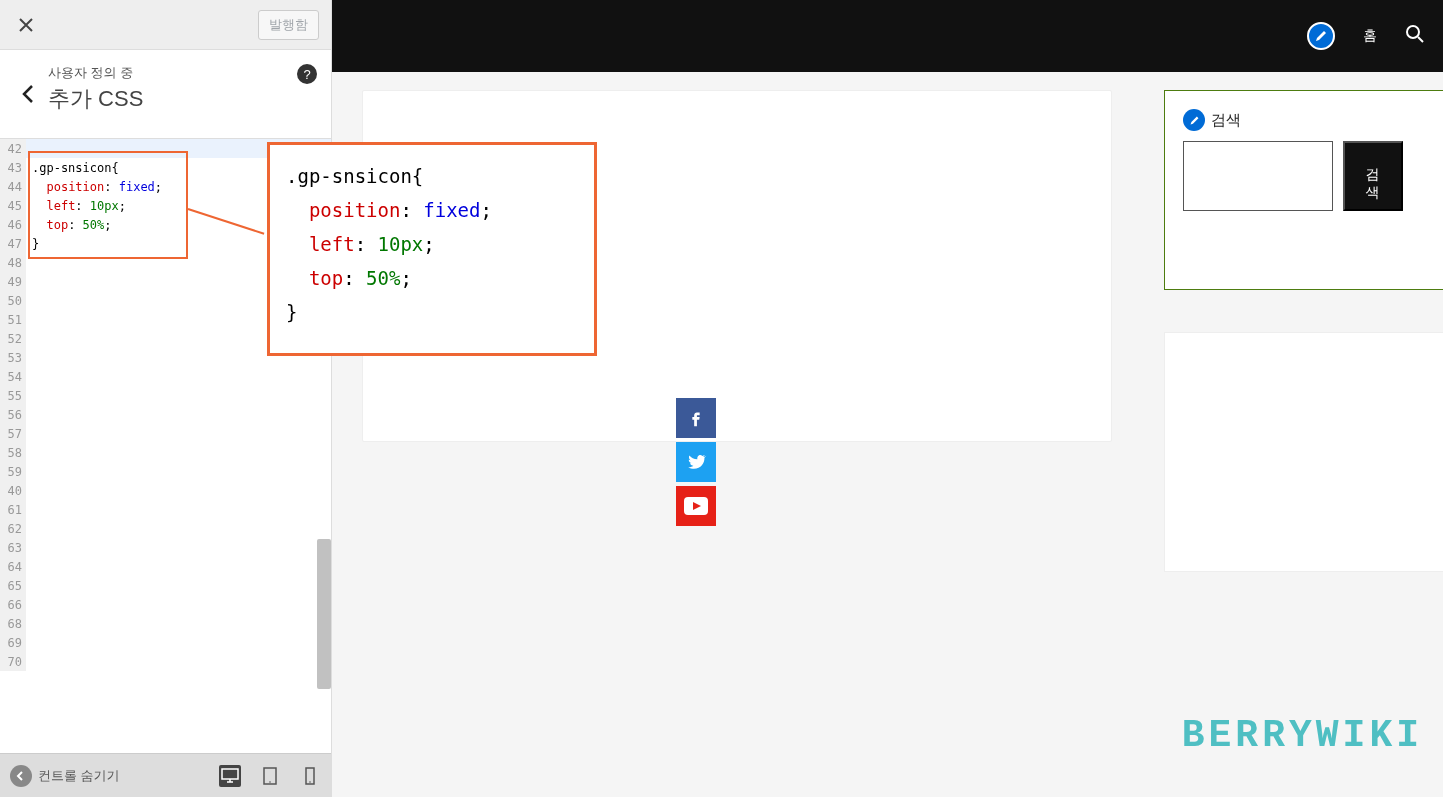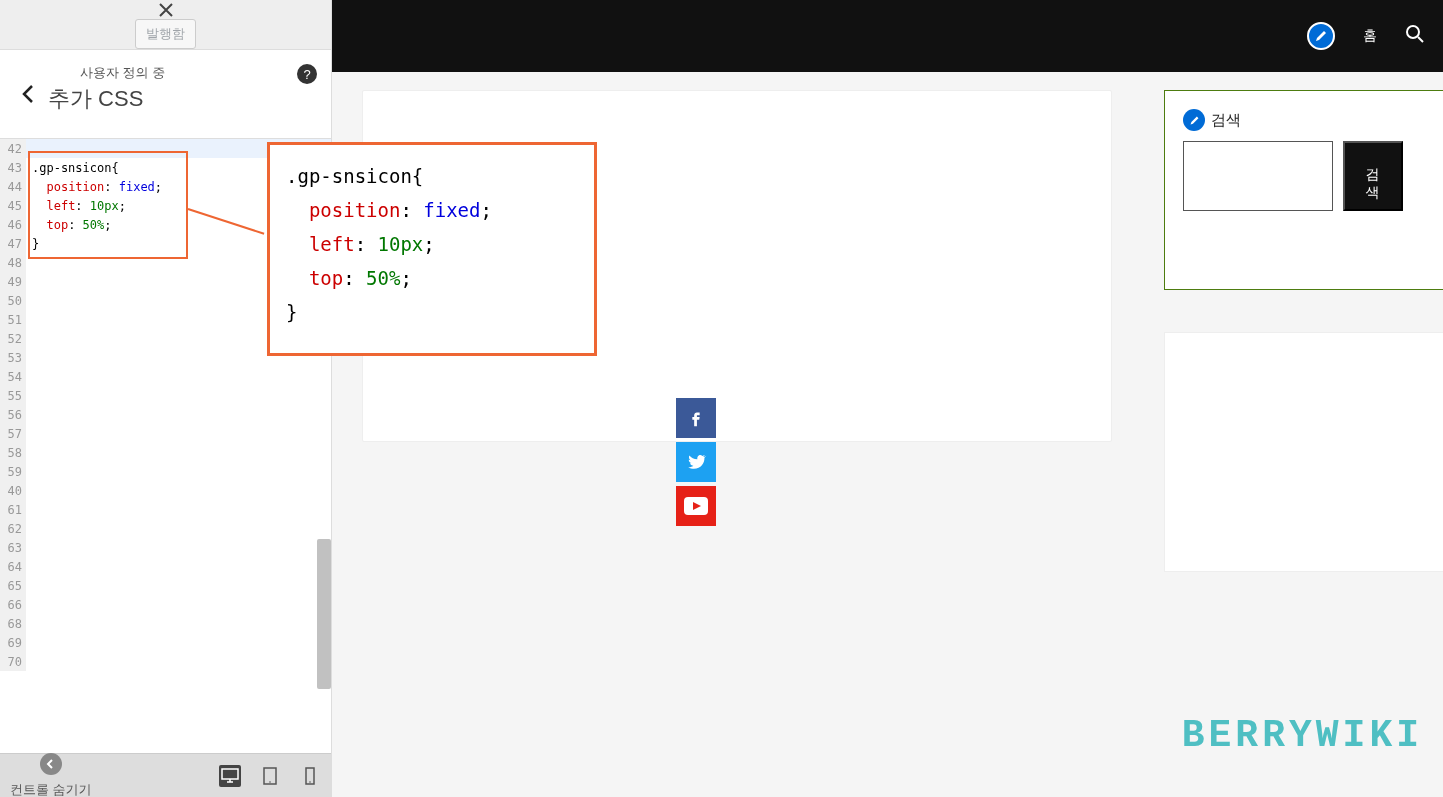--- a/index.html
+++ b/index.html
@@ -1,43 +1,43 @@
 <!DOCTYPE html>
 <html><head>
 <meta charset="utf-8">
 <style>
   * { box-sizing: border-box; margin: 0; padding: 0; }
   body { font-family: -apple-system, "Segoe UI", Helvetica, Arial, sans-serif; background: #fff; width: 1443px; height: 797px; overflow: hidden; position: relative; }
 
   .sidebar { position: absolute; left: 0; top: 0; width: 332px; height: 797px; background: #eee; border-right: 1px solid #ddd; display: flex; flex-direction: column; }
-  .sidebar-top { height: 50px; display: flex; align-items: center; justify-content: space-between; padding: 0 12px; border-bottom: 1px solid #ddd; background: #eee; flex-direction: column; }
+  .sidebar-top { height: 50px; display: flex; align-items: center; justify-content: space-between; padding: 0 12px; border-bottom: 1px solid #ddd; background: #eee; }
   .close-x { width: 28px; height: 28px; display: flex; align-items: center; justify-content: center; color: #444; cursor: pointer; font-size: 20px; }
   .publish-btn { background: #f7f7f7; border: 1px solid #ccc; color: #a0a5aa; padding: 5px 10px; font-size: 13px; border-radius: 3px; }
 
   .sidebar-header { display: flex; align-items: flex-start; padding: 14px 16px; border-bottom: 1px solid #ddd; background: #fff; position: relative; }
   .back-chevron { width: 40px; height: 60px; display: flex; align-items: center; justify-content: center; font-size: 22px; color: #222; cursor: pointer; margin-left: -8px; }
   .header-text { flex: 1; }
-  .header-sub { font-size: 13px; color: #555; margin-left: 32px; }
+  .header-sub { font-size: 13px; color: #555; }
   .header-title { font-size: 22px; font-weight: 300; color: #444; margin-top: 2px; }
   .help-icon { position: absolute; right: 14px; top: 14px; width: 20px; height: 20px; border-radius: 50%; background: #333; color: #fff; font-size: 13px; display: flex; align-items: center; justify-content: center; cursor: pointer; }
 
   .code-editor { flex: 1; background: #fff; overflow-y: auto; font-family: Consolas, monospace; font-size: 12px; position: relative; }
   .code-line { display: flex; height: 19px; line-height: 20px; }
   .line-num { width: 26px; text-align: right; color: #999; padding-right: 4px; background: #f0f0f0; user-select: none; }
   .line-content { flex: 1; padding-left: 6px; white-space: pre; }
   .line-content.active { background: #eaf2fd; }
   .c-sel { color: #000; }
   .c-prop { color: #c00; }
   .c-kw { color: #00d; }
   .c-px { color: #070; }
   .red-box-small { position: absolute; border: 2px solid #e63; pointer-events: none; left: 28px; top: 12px; width: 160px; height: 108px; }
   .editor-scrollbar { position: absolute; right: 0; top: 400px; width: 14px; height: 150px; background: #c1c1c1; border-radius: 2px; }
 
   .sidebar-bottom { height: 44px; background: #ddd; border-top: 1px solid #ccc; display: flex; align-items: center; padding: 0 10px; gap: 10px; }
-  .collapse-btn { display: flex; align-items: center; gap: 6px; color: #555; font-size: 13px; cursor: pointer; flex-direction: column; }
+  .collapse-btn { display: flex; align-items: center; gap: 6px; color: #555; font-size: 13px; cursor: pointer; }
   .collapse-circle { width: 22px; height: 22px; border-radius: 50%; background: #888; color: #fff; display: flex; align-items: center; justify-content: center; font-size: 12px; }
   .device-icons { margin-left: auto; display: flex; gap: 18px; }
   .device-icon { width: 22px; height: 22px; display: flex; align-items: center; justify-content: center; color: #555; cursor: pointer; }
   .device-icon.active { background: #444; color: #fff; border-radius: 2px; }
 
   .preview { position: absolute; left: 332px; top: 0; right: 0; height: 797px; background: #f5f5f5; }
   .preview-topbar { height: 72px; background: #111; display: flex; align-items: center; justify-content: flex-end; padding: 0 18px; gap: 28px; }
   .edit-badge { width: 28px; height: 28px; border-radius: 50%; background: #006bd6; border: 2px solid #fff; display: flex; align-items: center; justify-content: center; }
   .home-link { color: #fff; font-size: 14px; }
   .search-top-icon { color: #fff; }

